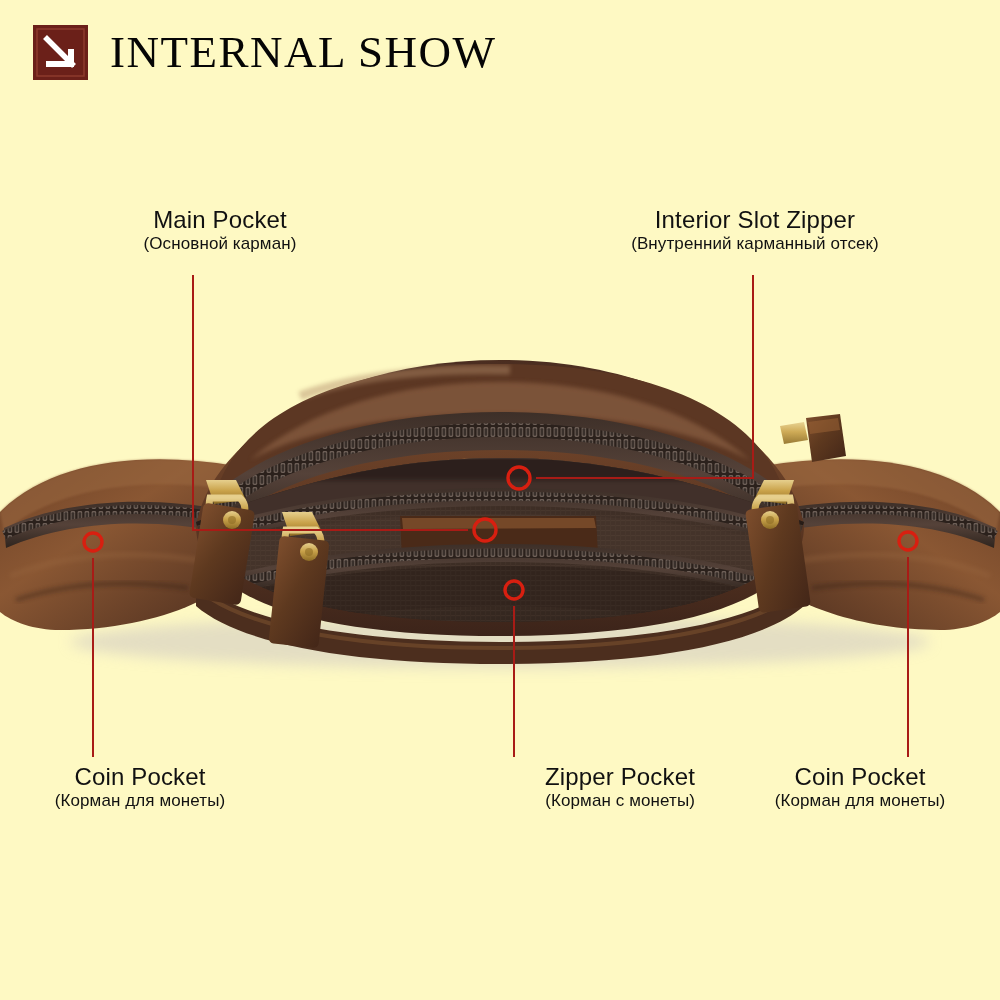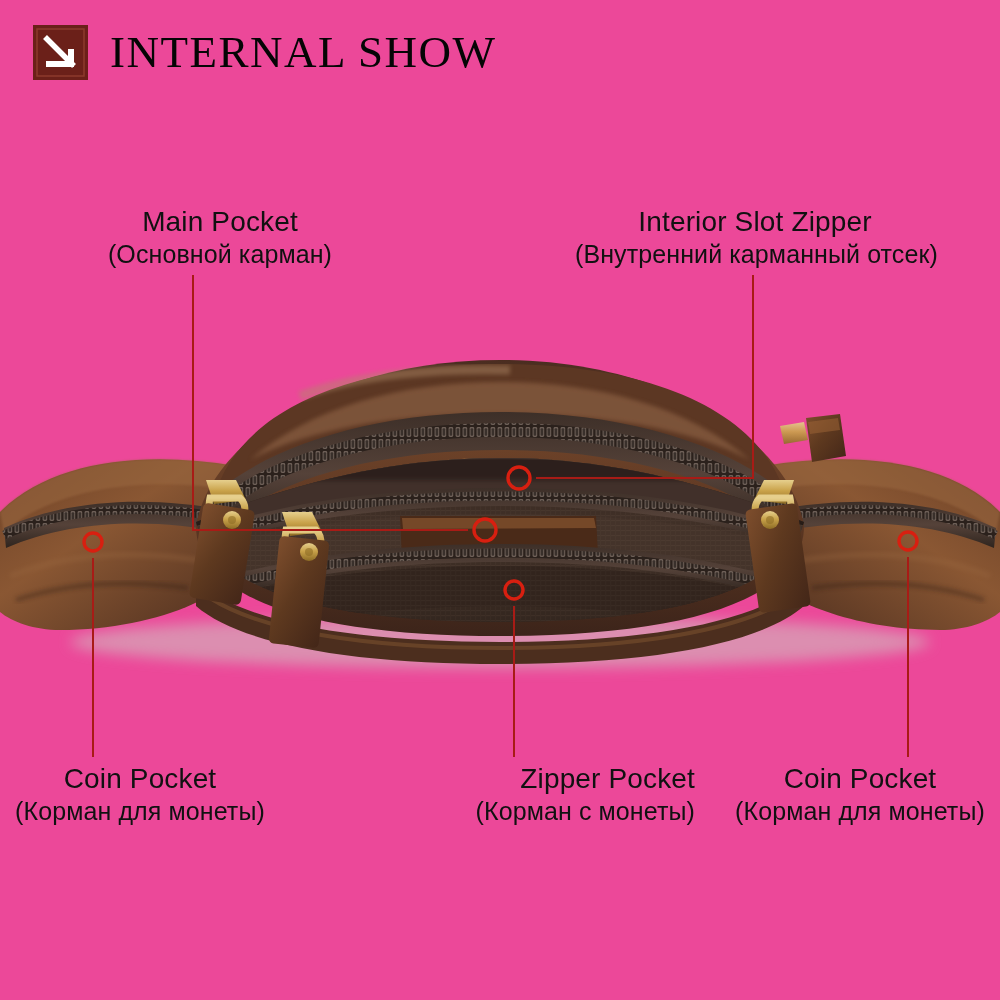--- a/index.html
+++ b/index.html
@@ -9,21 +9,21 @@
     background: #ffffff;
   }
   body {
     font-family: "Liberation Sans", sans-serif;
     -webkit-font-smoothing: antialiased;
   }
   #page {
     position: relative;
     width: 1000px;
     height: 1000px;
-    background: #ec4899;
+    background: #fef9c3;
     overflow: hidden;
   }
 
   
   #brand-header {
     position: absolute;
     left: 0;
     top: 0;
     width: 1000px;
     height: 110px;
@@ -62,25 +62,25 @@
 
   
   .callout {
     position: absolute;
     text-align: center;
     color: #111111;
     line-height: 1.22;
     white-space: nowrap;
   }
   .callout .en {
-    font-size: 28px;
+    font-size: 24px;
     letter-spacing: 0.15px;
   }
   .callout .ru {
-    font-size: 25px;
+    font-size: 17px;
     letter-spacing: 0.1px;
   }
 
   #callout-main-pocket   { left: 40px;  top: 205px; width: 360px; }
   #callout-interior-slot { left: 575px; top: 205px; width: 360px; }
   #callout-coin-left     { left: -40px; top: 762px; width: 360px; }
   #callout-zipper        { left: 335px; top: 762px; width: 360px; text-align: right; }
   #callout-coin-right    { left: 680px; top: 762px; width: 360px; }
 
   

